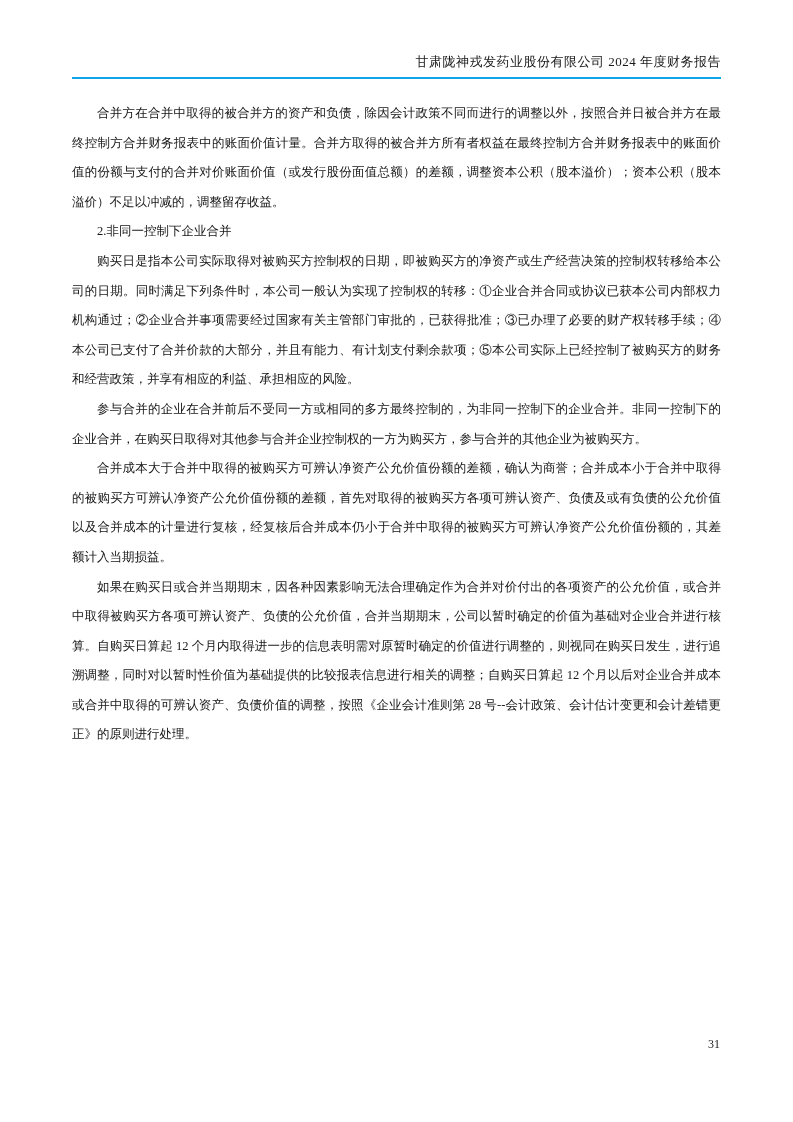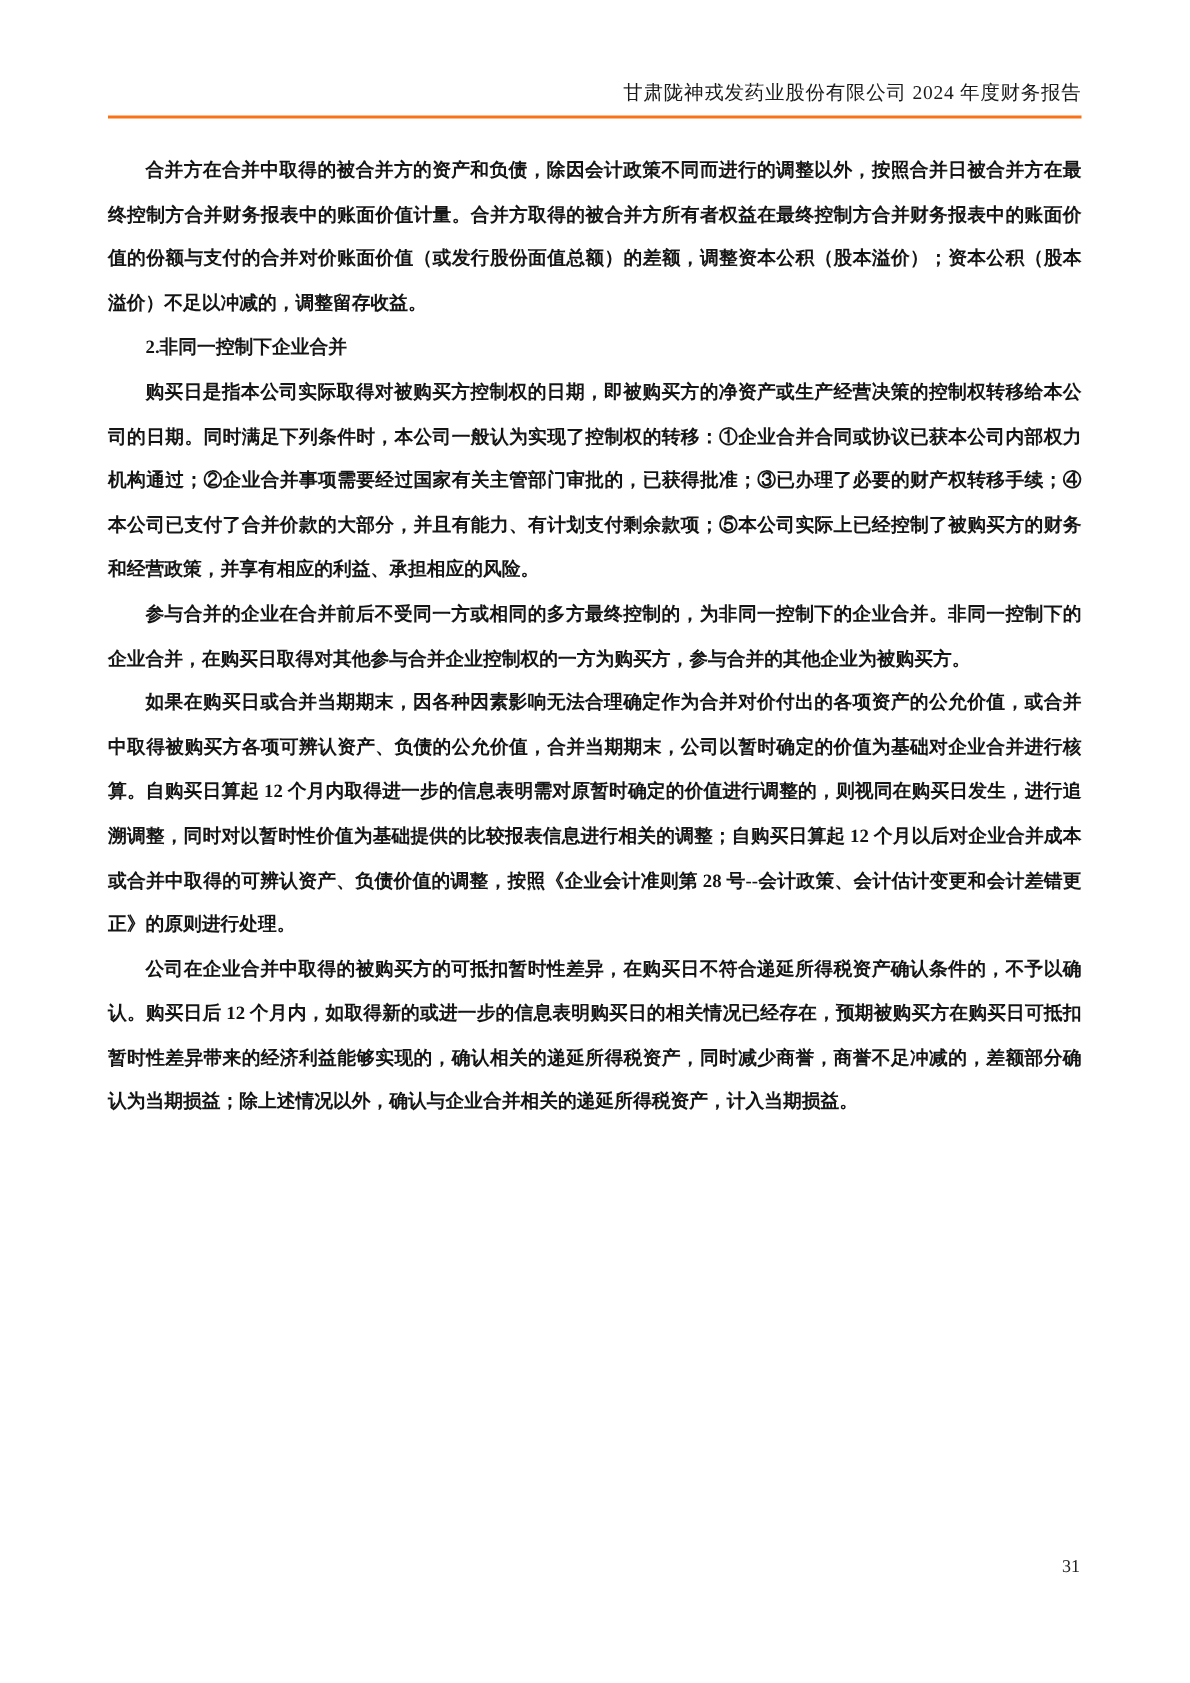--- a/index.html
+++ b/index.html
@@ -19,39 +19,38 @@
   }
   .header {
     position: absolute;
     top: 53px;
     left: 72px;
     width: 649px;
     text-align: right;
     font-size: 13px;
     letter-spacing: 0.5px;
     padding-bottom: 6px;
-    border-bottom: 2px solid #f97316;
+    border-bottom: 2px solid #0ea5e9;
     color: #1a1a1a;
   }
   .doc-body {
     position: absolute;
     top: 99px;
     left: 72px;
     width: 649px;
     font-size: 12.5px;
     line-height: 29.6px;
     text-align: justify;
     color: #151515;
   }
   .para {
     margin: 0;
     padding: 0;
     text-indent: 2em;
     word-break: break-all;
-    font-weight: bold;
   }
   .footer {
     position: absolute;
     top: 1037px;
     left: 71px;
     width: 649px;
     text-align: right;
     font-size: 12px;
     color: #222222;
   }
@@ -63,21 +62,21 @@
 
   <div class="header">
     <span>甘肃陇神戎发药业股份有限公司 2024 年度财务报告</span>
   </div>
 
   <div class="doc-body">
     <p class="para">合并方在合并中取得的被合并方的资产和负债，除因会计政策不同而进行的调整以外，按照合并日被合并方在最终控制方合并财务报表中的账面价值计量。合并方取得的被合并方所有者权益在最终控制方合并财务报表中的账面价值的份额与支付的合并对价账面价值（或发行股份面值总额）的差额，调整资本公积（股本溢价）；资本公积（股本溢价）不足以冲减的，调整留存收益。</p>
     <p class="para">2.非同一控制下企业合并</p>
     <p class="para">购买日是指本公司实际取得对被购买方控制权的日期，即被购买方的净资产或生产经营决策的控制权转移给本公司的日期。同时满足下列条件时，本公司一般认为实现了控制权的转移：①企业合并合同或协议已获本公司内部权力机构通过；②企业合并事项需要经过国家有关主管部门审批的，已获得批准；③已办理了必要的财产权转移手续；④本公司已支付了合并价款的大部分，并且有能力、有计划支付剩余款项；⑤本公司实际上已经控制了被购买方的财务和经营政策，并享有相应的利益、承担相应的风险。</p>
     <p class="para">参与合并的企业在合并前后不受同一方或相同的多方最终控制的，为非同一控制下的企业合并。非同一控制下的企业合并，在购买日取得对其他参与合并企业控制权的一方为购买方，参与合并的其他企业为被购买方。</p>
+    <p class="para">合并成本大于合并中取得的被购买方可辨认净资产公允价值份额的差额，确认为商誉；合并成本小于合并中取得的被购买方可辨认净资产公允价值份额的差额，首先对取得的被购买方各项可辨认资产、负债及或有负债的公允价值以及合并成本的计量进行复核，经复核后合并成本仍小于合并中取得的被购买方可辨认净资产公允价值份额的，其差额计入当期损益。</p>
     <p class="para">如果在购买日或合并当期期末，因各种因素影响无法合理确定作为合并对价付出的各项资产的公允价值，或合并中取得被购买方各项可辨认资产、负债的公允价值，合并当期期末，公司以暂时确定的价值为基础对企业合并进行核算。自购买日算起 12 个月内取得进一步的信息表明需对原暂时确定的价值进行调整的，则视同在购买日发生，进行追溯调整，同时对以暂时性价值为基础提供的比较报表信息进行相关的调整；自购买日算起 12 个月以后对企业合并成本或合并中取得的可辨认资产、负债价值的调整，按照《企业会计准则第 28 号--会计政策、会计估计变更和会计差错更正》的原则进行处理。</p>
-    <p class="para">公司在企业合并中取得的被购买方的可抵扣暂时性差异，在购买日不符合递延所得税资产确认条件的，不予以确认。购买日后 12 个月内，如取得新的或进一步的信息表明购买日的相关情况已经存在，预期被购买方在购买日可抵扣暂时性差异带来的经济利益能够实现的，确认相关的递延所得税资产，同时减少商誉，商誉不足冲减的，差额部分确认为当期损益；除上述情况以外，确认与企业合并相关的递延所得税资产，计入当期损益。</p>
   </div>
 
   <div class="footer">
     <span>31</span>
   </div>
 
 </div>
 
 </body></html>

